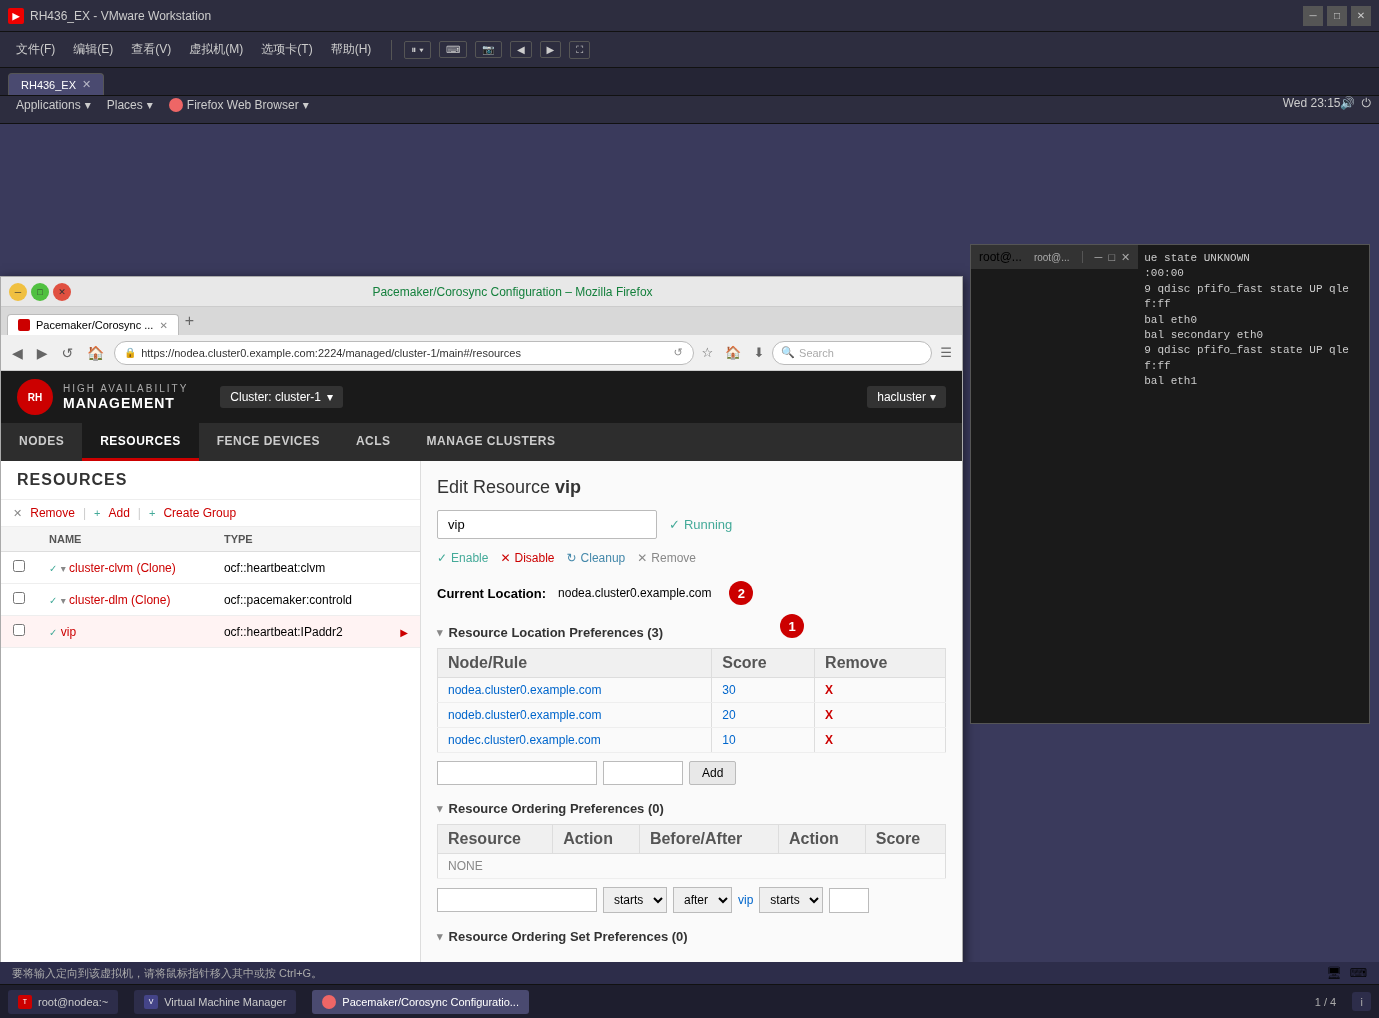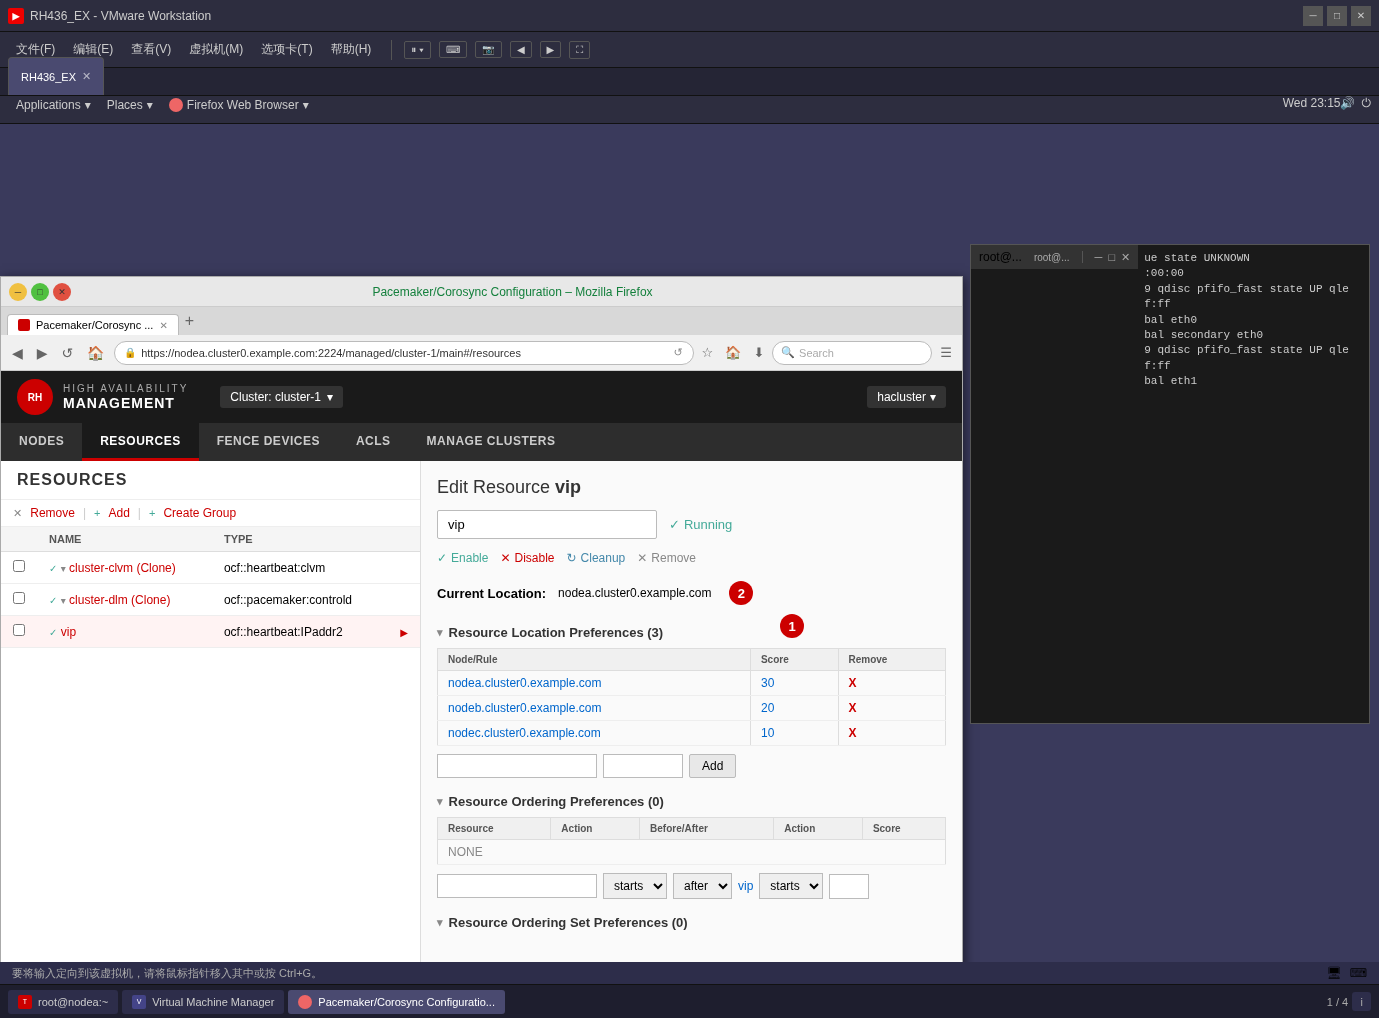--- a/index.html
+++ b/index.html
@@ -14,21 +14,21 @@
     .vmware-titlebar .win-btns { display: flex; gap: 4px; }
     .vmware-titlebar .win-btn { width: 20px; height: 20px; background: #555; border: none; color: #ccc; cursor: pointer; display: flex; align-items: center; justify-content: center; font-size: 10px; }
 
     .vmware-toolbar { background: #2d2d3f; height: 36px; display: flex; align-items: center; padding: 0 8px; gap: 8px; border-bottom: 1px solid #111; }
     .vmware-menu { display: flex; gap: 2px; }
     .vmware-menu-item { color: #ccc; font-size: 12px; padding: 4px 8px; cursor: pointer; }
     .vmware-toolbar-sep { width: 1px; height: 20px; background: #555; margin: 0 4px; }
     .vmware-toolbar-btn { background: none; border: 1px solid #555; color: #ccc; padding: 2px 6px; cursor: pointer; font-size: 10px; border-radius: 2px; }
 
     .vmware-tabs { background: #252535; height: 28px; display: flex; align-items: flex-end; padding: 0 8px; border-bottom: 1px solid #111; }
-    .vmware-tab { background: #3a3a5c; color: #ccc; padding: 12px 12px; font-size: 11px; border-radius: 4px 4px 0 0; border: 1px solid #555; border-bottom: none; cursor: pointer; display: flex; align-items: center; gap: 6px; }
+    .vmware-tab { background: #3a3a5c; color: #ccc; padding: 4px 12px; font-size: 11px; border-radius: 4px 4px 0 0; border: 1px solid #555; border-bottom: none; cursor: pointer; display: flex; align-items: center; gap: 6px; }
     .vmware-tab.active { background: #4a4a70; color: white; }
     .vmware-tab .close-tab { opacity: 0.6; }
 
     .vmware-gnome-bar { background: #2d2d3f; height: 28px; display: flex; align-items: flex-start; padding: 0 8px; gap: 0; border-bottom: 1px solid #111; }
     .gnome-menu-item { color: #ccc; font-size: 12px; padding: 2px 8px; cursor: pointer; display: flex; align-items: center; gap: 4px; }
     .gnome-clock { margin-left: auto; color: #ccc; font-size: 12px; }
     .gnome-icons { display: flex; align-items: center; gap: 6px; color: #ccc; }
 
     
     .firefox-window { position: absolute; top: 152px; left: 0; width: 963px; height: 752px; background: white; border: 1px solid #aaa; display: flex; flex-direction: column; box-shadow: 2px 2px 10px rgba(0,0,0,0.5); }
@@ -104,21 +104,21 @@
     .action-link.remove { color: #888; }
 
     .current-location { display: flex; align-items: center; gap: 12px; margin-bottom: 16px; }
     .current-location label { font-weight: bold; font-size: 13px; }
     .badge-circle { width: 24px; height: 24px; background: #c00; border-radius: 50%; color: white; font-size: 13px; font-weight: bold; display: inline-flex; align-items: center; justify-content: center; margin-left: 6px; }
 
     .section-header { display: flex; align-items: center; gap: 6px; font-size: 13px; font-weight: 600; color: #333; margin-bottom: 8px; padding-top: 4px; }
     .section-toggle { color: #888; cursor: pointer; font-size: 11px; }
 
     .preferences-table { width: 100%; border-collapse: collapse; border: 1px solid #ddd; margin-bottom: 8px; }
-    .preferences-table th { background: #f0f0f0; padding: 5px 10px; text-align: left; font-size: 10px; font-weight: 600; color: #555; border-bottom: 1px solid #ddd; border-right: 1px solid #ddd; }
+    .preferences-table th { background: #f0f0f0; padding: 5px 10px; text-align: left; font-size: 16px; font-weight: 600; color: #555; border-bottom: 1px solid #ddd; border-right: 1px solid #ddd; }
     .preferences-table td { padding: 5px 10px; font-size: 12px; border-bottom: 1px solid #eee; border-right: 1px solid #ddd; }
     .preferences-table td .node-link { color: #0066cc; cursor: pointer; }
     .preferences-table td .score-val { color: #0066cc; }
     .preferences-table td .remove-x { color: #c00; font-weight: bold; cursor: pointer; }
     .add-row { display: flex; align-items: center; gap: 6px; margin-bottom: 12px; }
     .add-input { border: 1px solid #bbb; padding: 4px 8px; font-size: 12px; width: 160px; }
     .add-score-input { border: 1px solid #bbb; padding: 4px 8px; font-size: 12px; width: 80px; }
     .add-btn { background: #e8e8e8; border: 1px solid #bbb; padding: 4px 12px; font-size: 12px; cursor: pointer; border-radius: 2px; }
 
     .ordering-section { margin-bottom: 12px; }
@@ -130,21 +130,21 @@
     .ordering-set-section { margin-bottom: 12px; }
 
     
     .terminal-window { position: absolute; background: #1a1a1a; border: 1px solid #555; display: flex; flex-direction: row; }
     .terminal-titlebar { background: #333; height: 24px; display: flex; align-items: center; padding: 0 8px; gap: 6px; }
     .terminal-btn { background: none; border: none; color: #aaa; cursor: pointer; font-size: 11px; }
     .terminal-content { flex: 1; padding: 6px; font-family: 'Courier New', monospace; font-size: 11px; color: #ccc; overflow: hidden; }
     .terminal-content .term-line { line-height: 1.4; }
 
     
-    .taskbar { position: absolute; bottom: 0; left: 0; width: 1379px; height: 34px; background: #1e1e2e; display: flex; align-items: center; padding: 0 8px; gap: 4px; border-top: 1px solid #111; }
+    .taskbar { position: absolute; bottom: 0; left: 0; width: 1379px; height: 34px; background: #1e1e2e; display: flex; align-items: center; padding: 0 8px; gap: 16px; border-top: 1px solid #111; }
     .taskbar-item { background: #2d2d4a; color: #ccc; padding: 4px 10px; font-size: 11px; cursor: pointer; border-radius: 3px; display: flex; align-items: center; gap: 6px; height: 24px; }
     .taskbar-item.active { background: #4a4a70; color: white; }
     .taskbar-item .taskbar-icon { width: 14px; height: 14px; background: #c00; border-radius: 2px; display: flex; align-items: center; justify-content: center; font-size: 7px; color: white; }
     .taskbar-item .ff-icon { width: 14px; height: 14px; background: #e66; border-radius: 50%; }
     .taskbar-spacer { flex: 1; }
     .taskbar-page { color: #aaa; font-size: 11px; }
     .taskbar-info { color: #aaa; font-size: 11px; background: #2d2d4a; padding: 2px 8px; border-radius: 3px; }
     .status-bar { position: absolute; bottom: 34px; left: 0; width: 1379px; height: 22px; background: #2d2d4a; display: flex; align-items: center; padding: 0 12px; }
     .status-bar-text { color: #aaa; font-size: 11px; }
 

